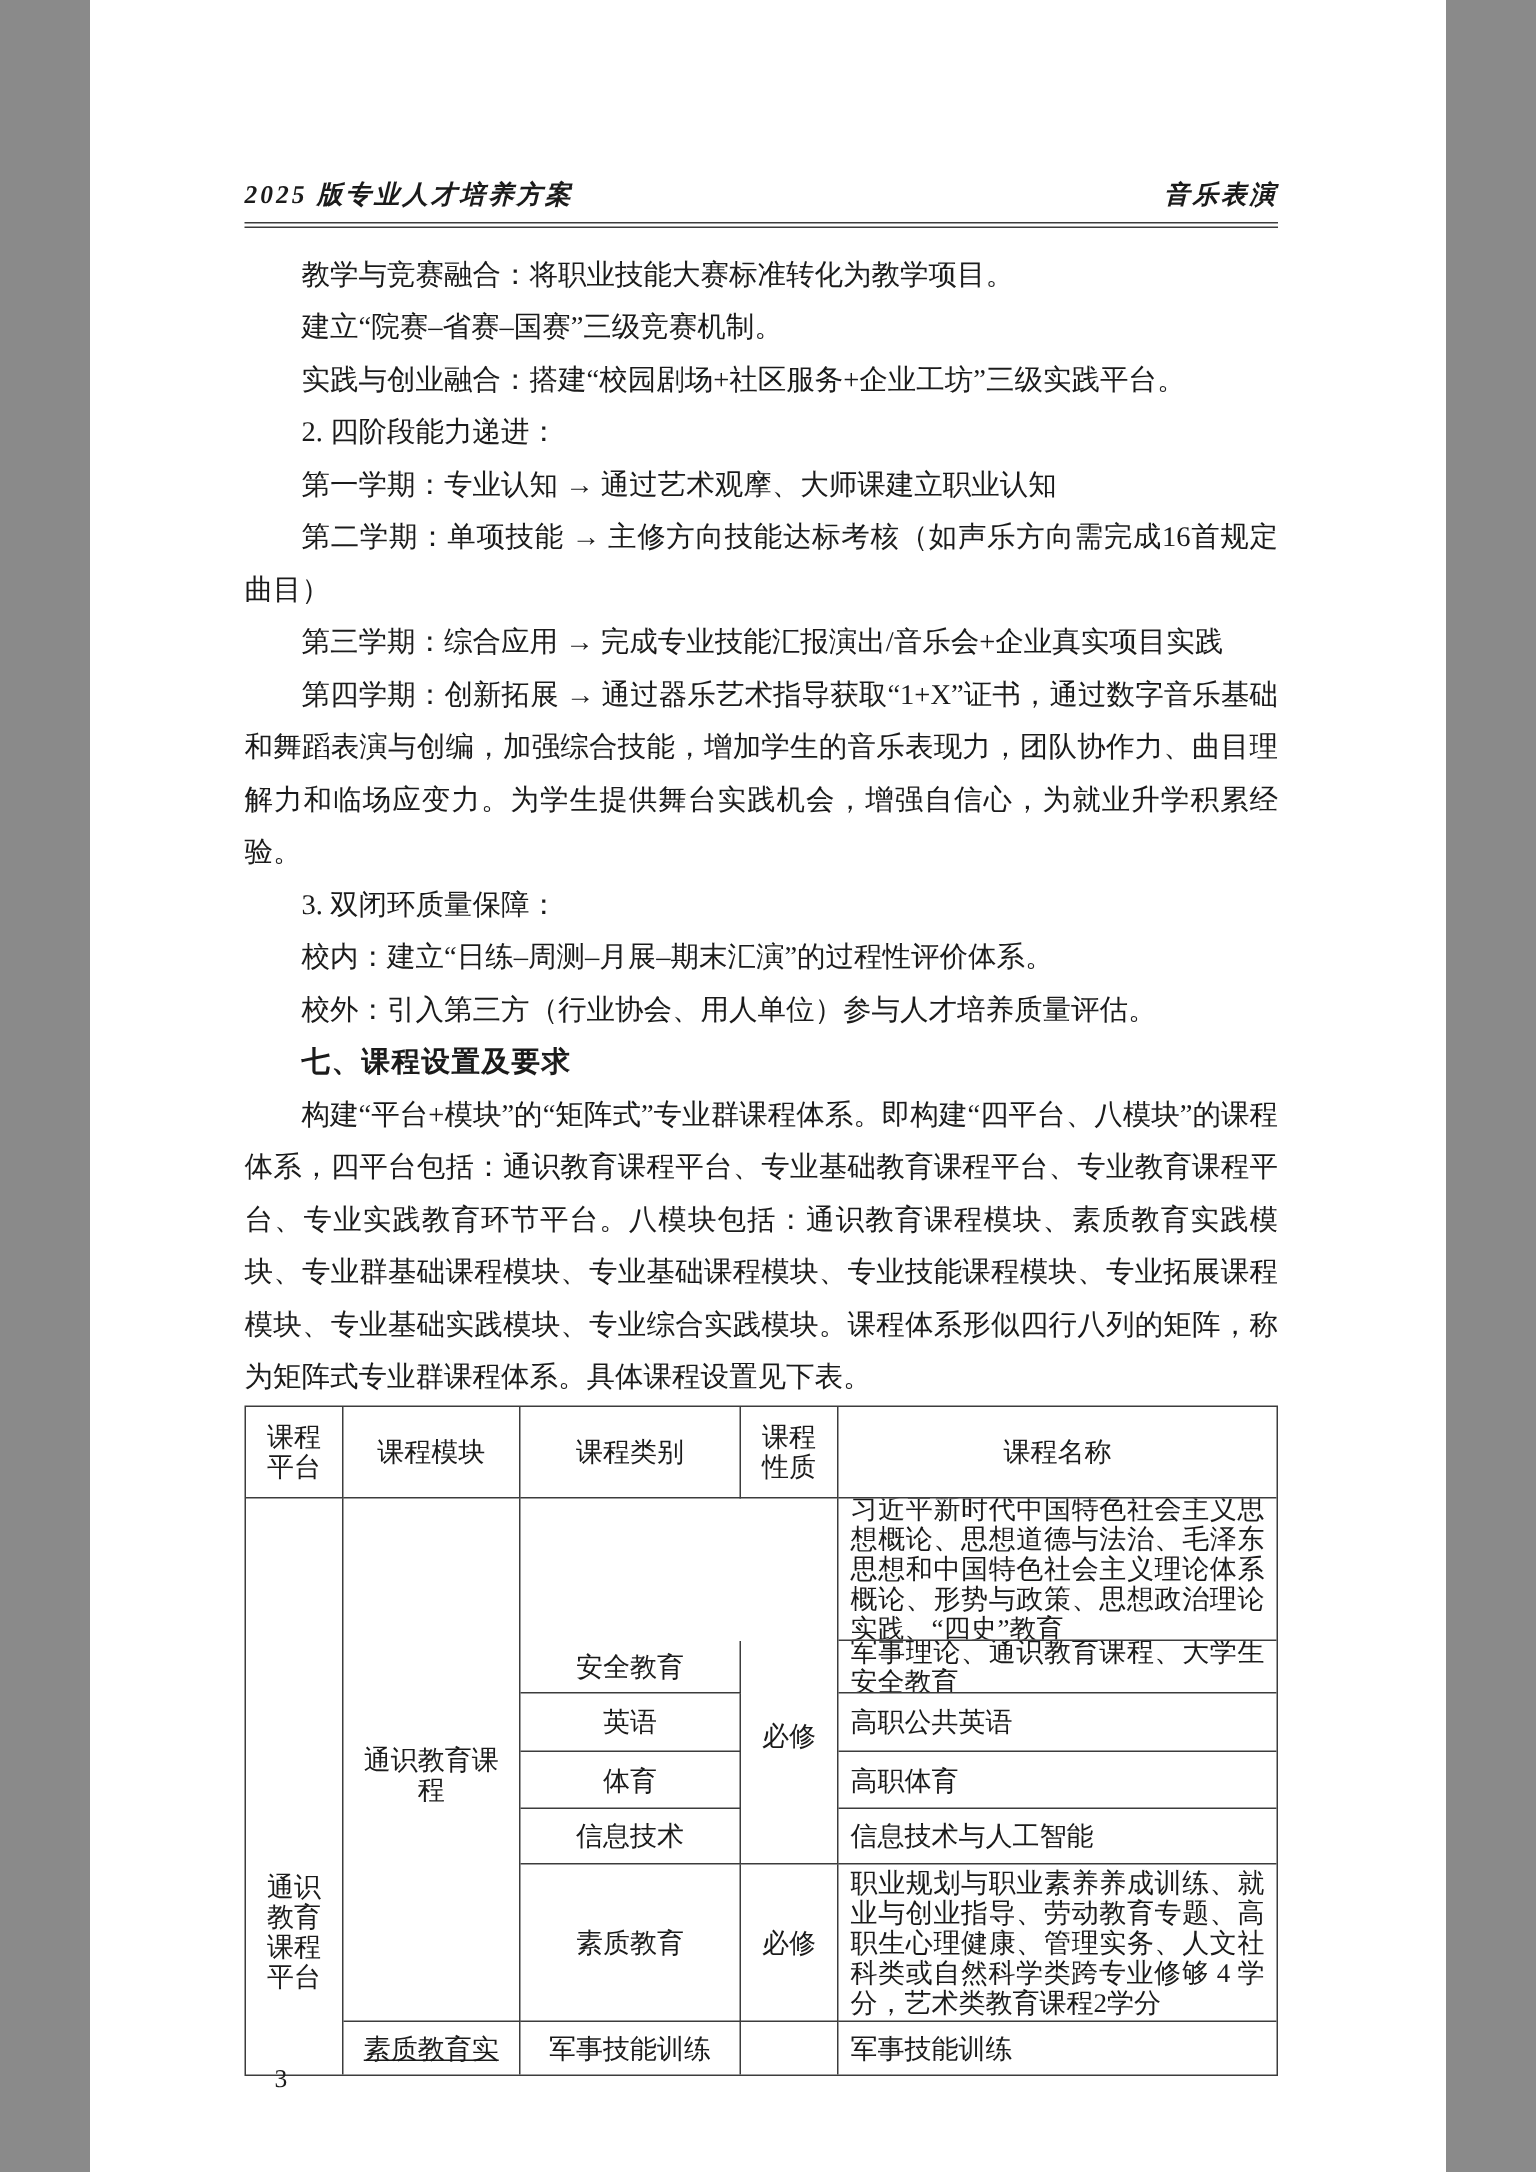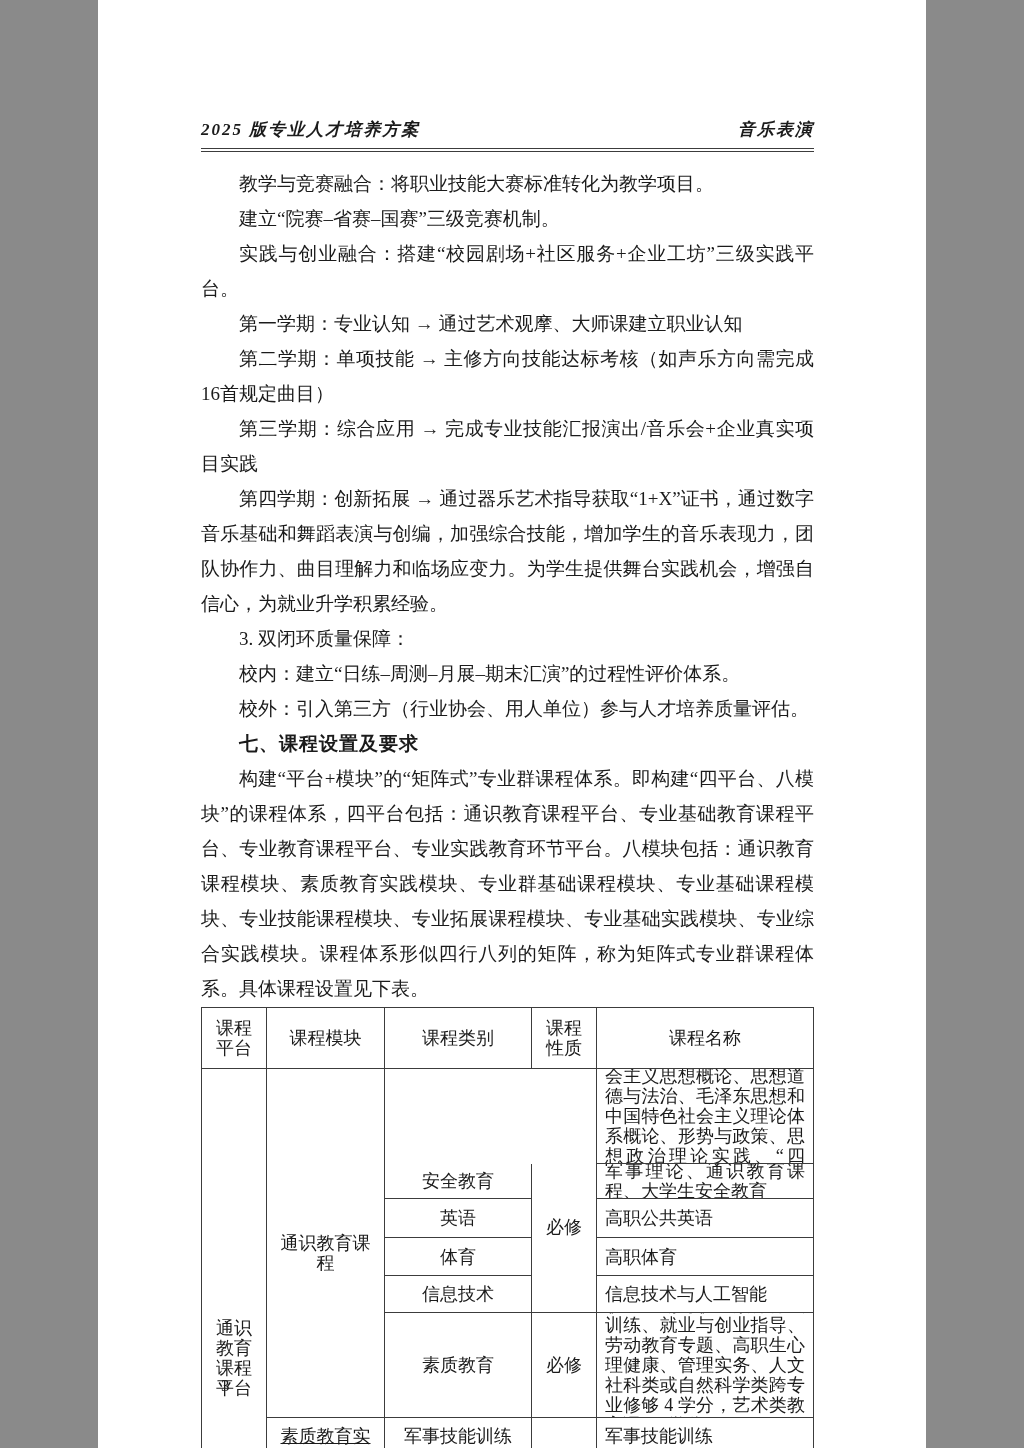--- a/index.html
+++ b/index.html
@@ -4,21 +4,21 @@
 <style>
   :root{
     --text:#1b1b1b;
     --line:#3c3c3c;
     --bg:#ffffff;
   }
   *{box-sizing:border-box;margin:0;padding:0;}
   html,body{background:#8a8a8a;}
   .page{
     position:relative;
-    width:828px;height:1448px;
+    width:904px;height:1448px;
     background:var(--bg);
     margin:0 auto;
     overflow:hidden;
     font-family:"Liberation Serif","DejaVu Serif",serif;
     color:var(--text);
   }
   
   .running-header{
     position:absolute;top:118px;left:103px;right:112px;
     display:flex;justify-content:space-between;align-items:flex-end;
@@ -92,20 +92,21 @@
 
   <div class="running-header">
     <span>2025 版专业人才培养方案</span>
     <span>音乐表演</span>
   </div>
 
   <div class="body-text">
     <p>教学与竞赛融合：将职业技能大赛标准转化为教学项目。</p>
     <p>建立“院赛–省赛–国赛”三级竞赛机制。</p>
     <p>实践与创业融合：搭建“校园剧场+社区服务+企业工坊”三级实践平台。</p>
+    <p>2. 四阶段能力递进：</p>
     <p>第一学期：专业认知 → 通过艺术观摩、大师课建立职业认知</p>
     <p>第二学期：单项技能 → 主修方向技能达标考核（如声乐方向需完成16首规定曲目）</p>
     <p>第三学期：综合应用 → 完成专业技能汇报演出/音乐会+企业真实项目实践</p>
     <p>第四学期：创新拓展 → 通过器乐艺术指导获取“1+X”证书，通过数字音乐基础和舞蹈表演与创编，加强综合技能，增加学生的音乐表现力，团队协作力、曲目理解力和临场应变力。为学生提供舞台实践机会，增强自信心，为就业升学积累经验。</p>
     <p>3. 双闭环质量保障：</p>
     <p>校内：建立“日练–周测–月展–期末汇演”的过程性评价体系。</p>
     <p>校外：引入第三方（行业协会、用人单位）参与人才培养质量评估。</p>
     <p class="section-heading">七、课程设置及要求</p>
     <p>构建“平台+模块”的“矩阵式”专业群课程体系。即构建“四平台、八模块”的课程体系，四平台包括：通识教育课程平台、专业基础教育课程平台、专业教育课程平台、专业实践教育环节平台。八模块包括：通识教育课程模块、素质教育实践模块、专业群基础课程模块、专业基础课程模块、专业技能课程模块、专业拓展课程模块、专业基础实践模块、专业综合实践模块。课程体系形似四行八列的矩阵，称为矩阵式专业群课程体系。具体课程设置见下表。</p>
 

